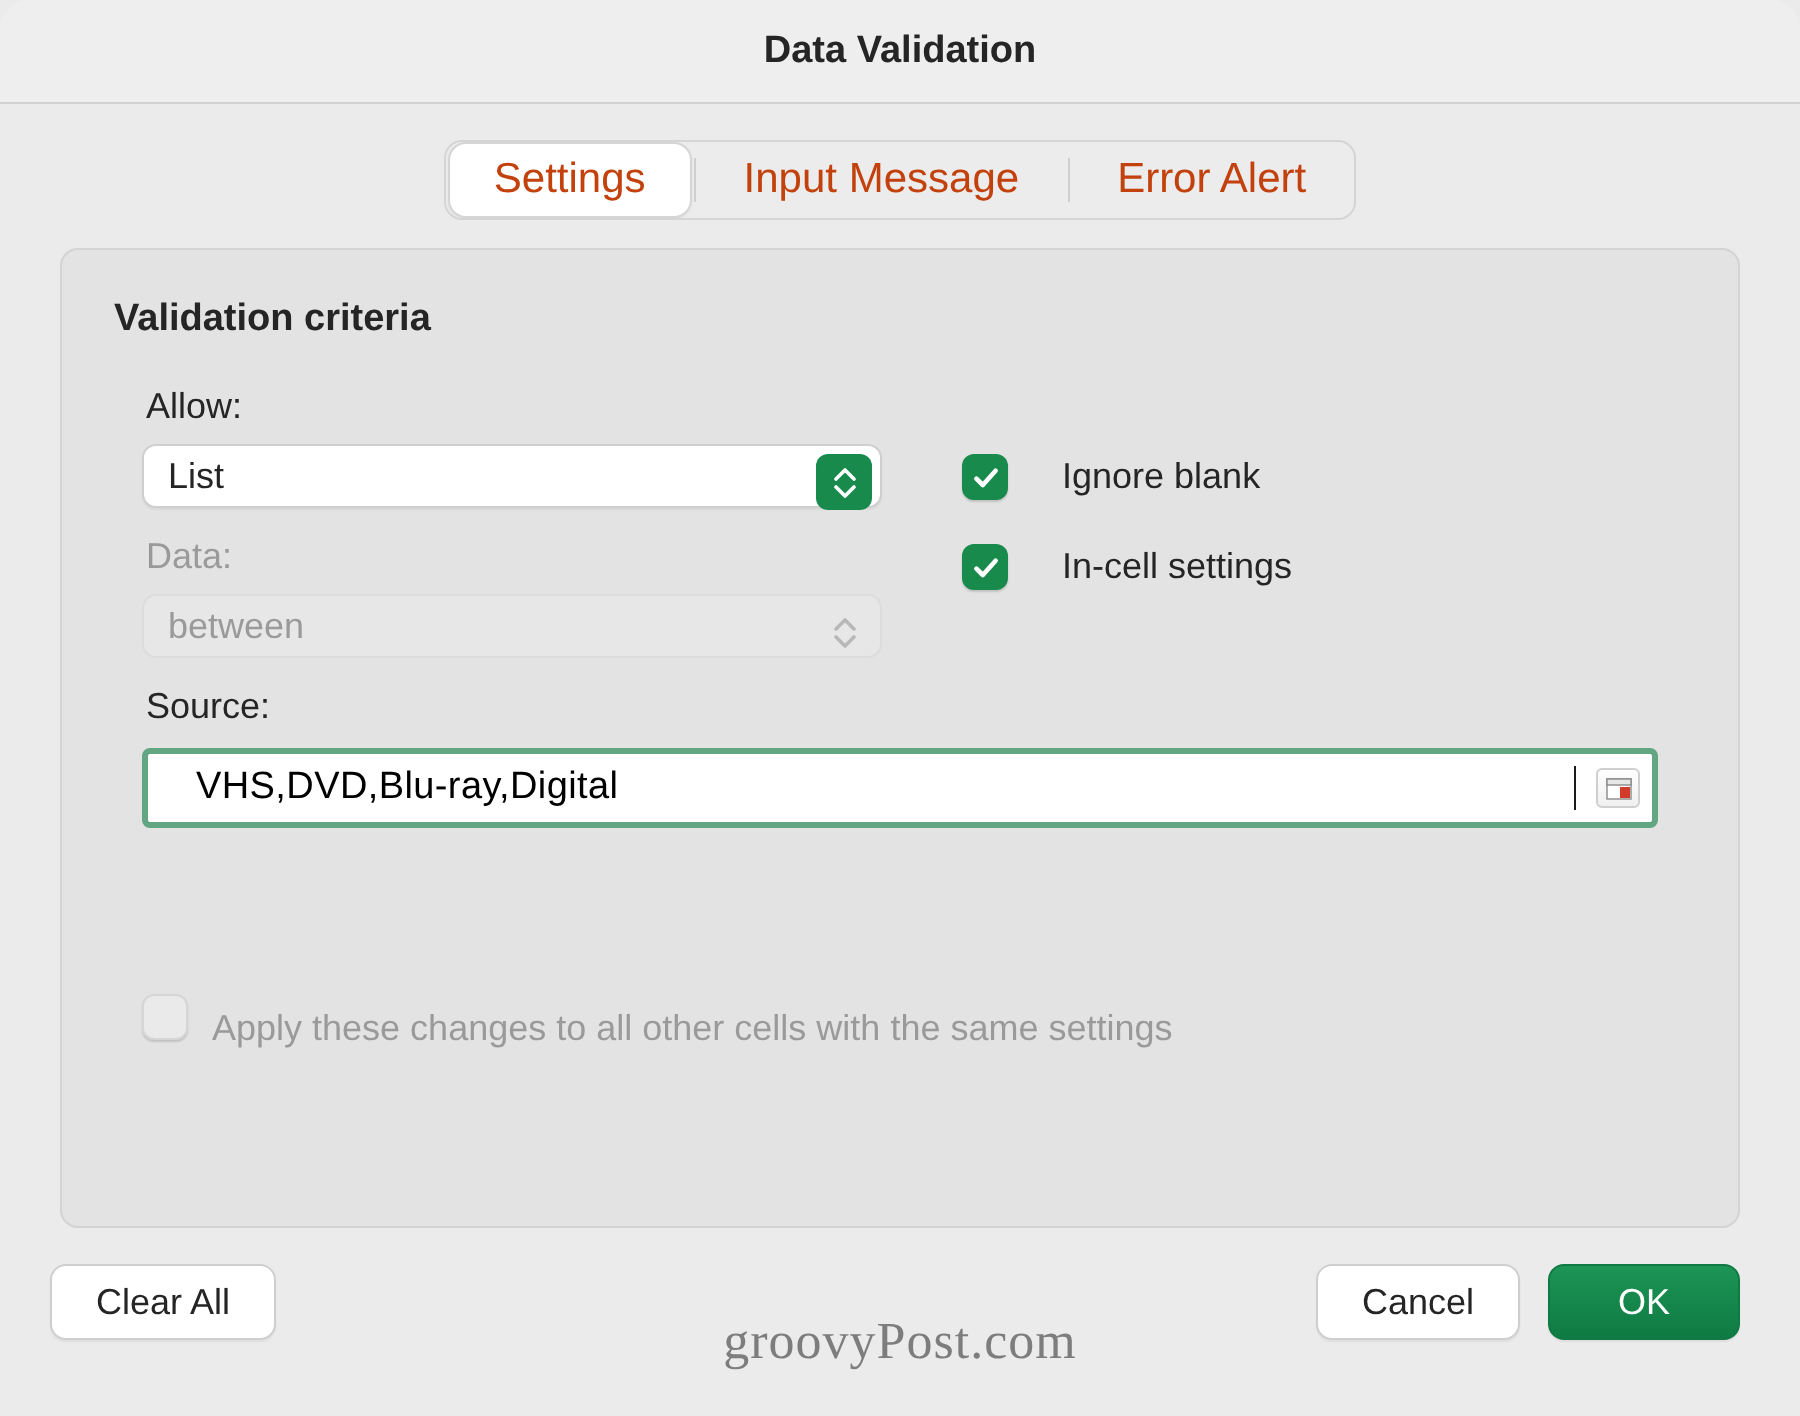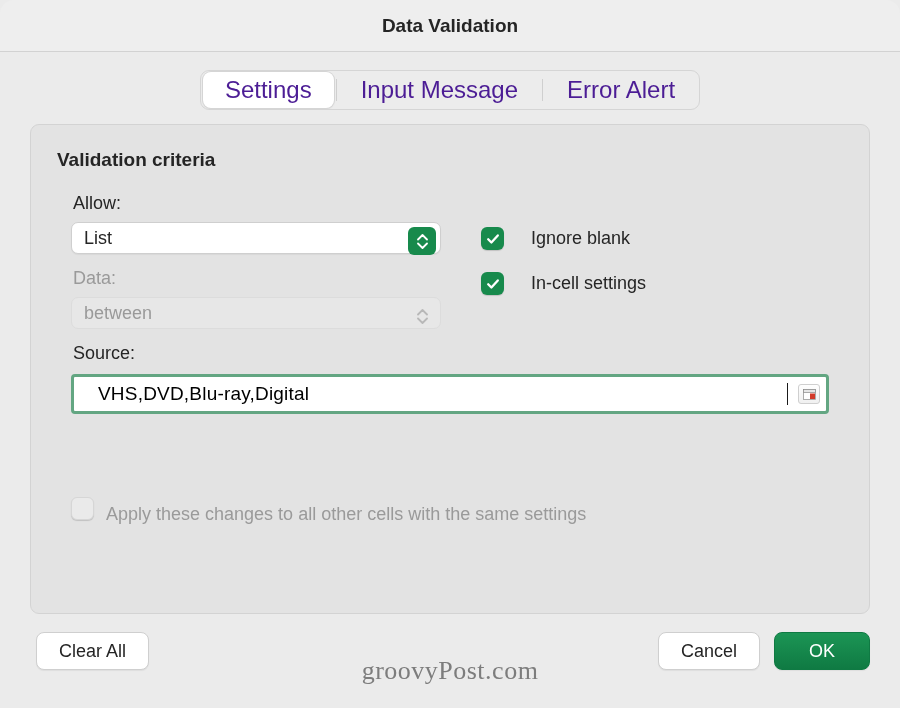--- a/index.html
+++ b/index.html
@@ -37,22 +37,22 @@
     border: 1px solid #d5d5d5;
     border-radius: 9px;
     background: #ececec;
     height: 40px;
     overflow: hidden;
   }
   .tab {
     height: 36px;
     line-height: 36px;
     padding: 0 22px;
-    font-size: 24px;
-    color: #4c1d95;
+    font-size: 21px;
+    color: #c2410c;
     border-radius: 8px;
     margin: 2px;
     cursor: default;
   }
   .tab.active {
     background: #ffffff;
     box-shadow: 0 0 0 1px #d5d5d5, 0 1px 2px rgba(0,0,0,.1);
   }
   .tab-sep {
     width: 1px;
@@ -164,21 +164,21 @@
   .src-icon-inner {
     width: 13px; height: 11px;
   }
   .apply-row {
     display:flex; align-items:center;
     margin: 78px 0 0 16px;
   }
   .footer {
     display: flex;
     align-items: center;
-    padding: 18px 30px 0 36px;
+    padding: 18px 30px 0 25px;
     gap: 14px;
   }
   .btn {
     height: 38px;
     border-radius: 8px;
     border: 1px solid #cfcfcf;
     background: #ffffff;
     font-size: 18px;
     padding: 0 22px;
     display: flex; align-items: center; justify-content:center;

